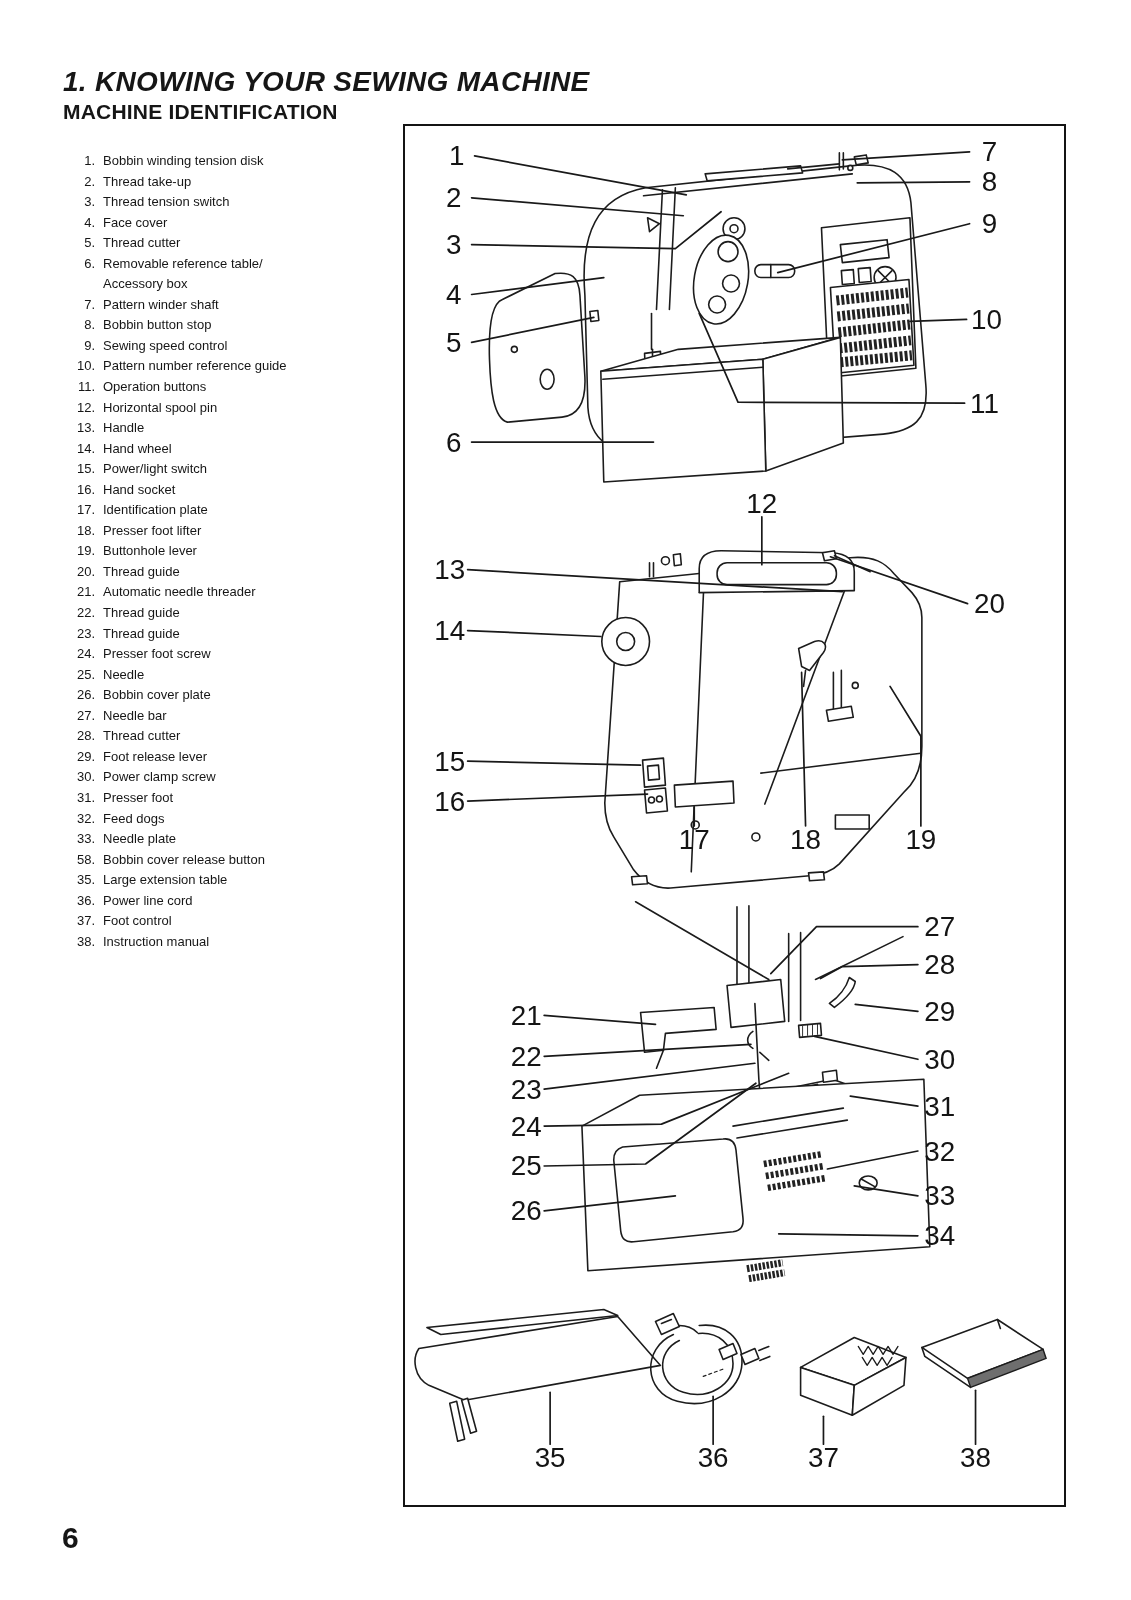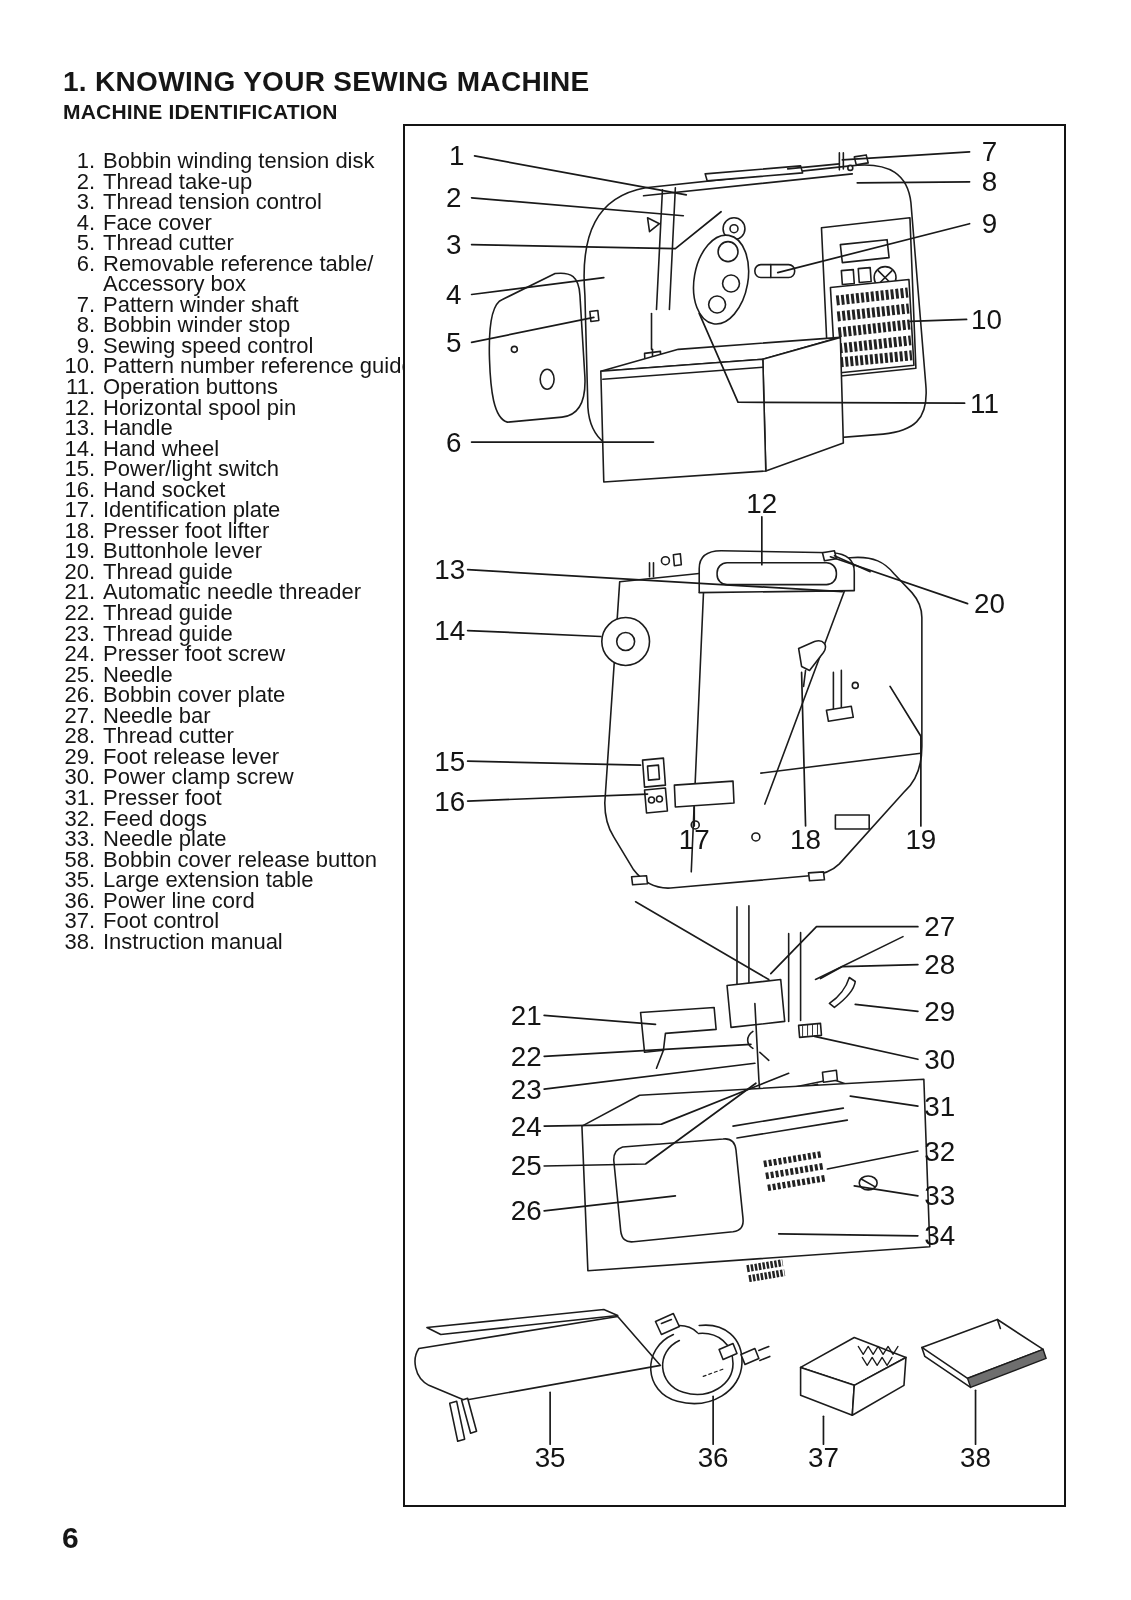--- a/index.html
+++ b/index.html
@@ -3,29 +3,29 @@
 <meta charset="utf-8">
 <style>
   html,body{margin:0;padding:0;}
   body{
     width:1131px;height:1600px;position:relative;background:#ffffff;
     font-family:"Liberation Sans","DejaVu Sans",sans-serif;color:#161616;
     overflow:hidden;
   }
   .page-title{
     position:absolute;left:63px;top:66px;font-size:28px;font-weight:bold;
-    letter-spacing:.3px;white-space:nowrap;
+    letter-spacing:.3px;white-space:nowrap;font-style:italic;
   }
   .section-title{
     position:absolute;left:63px;top:100px;font-size:21px;font-weight:bold;
     letter-spacing:.2px;white-space:nowrap;
   }
   .parts-list{
     position:absolute;left:60px;top:151px;width:345px;
-    font-size:22px;line-height:20.55px;
+    font-size:13px;line-height:20.55px;
   }
   .parts-list .row{white-space:nowrap;}
   .parts-list .num{display:inline-block;width:35px;text-align:right;margin-right:8px;}
   .diagram-box{
     position:absolute;left:403px;top:124px;width:663px;height:1383px;
     box-sizing:border-box;border:2px solid #141414;background:#fff;
   }
   .diagram-box svg{display:block;width:100%;height:100%;}
   .page-number{
     position:absolute;left:62px;top:1521px;font-size:30px;font-weight:bold;
@@ -41,27 +41,27 @@
 </style>
 </head>
 <body>
 
 <div class="page-title">1. KNOWING YOUR SEWING MACHINE</div>
 <div class="section-title">MACHINE IDENTIFICATION</div>
 
 <div class="parts-list">
     <div class="row"><span class="num">1.</span><span>Bobbin winding tension disk</span></div>
     <div class="row"><span class="num">2.</span><span>Thread take-up</span></div>
-    <div class="row"><span class="num">3.</span><span>Thread tension control</span></div>
+    <div class="row"><span class="num">3.</span><span>Thread tension switch</span></div>
     <div class="row"><span class="num">4.</span><span>Face cover</span></div>
     <div class="row"><span class="num">5.</span><span>Thread cutter</span></div>
     <div class="row"><span class="num">6.</span><span>Removable reference table/</span></div>
     <div class="row"><span class="num"></span><span>Accessory box</span></div>
     <div class="row"><span class="num">7.</span><span>Pattern winder shaft</span></div>
-    <div class="row"><span class="num">8.</span><span>Bobbin winder stop</span></div>
+    <div class="row"><span class="num">8.</span><span>Bobbin button stop</span></div>
     <div class="row"><span class="num">9.</span><span>Sewing speed control</span></div>
     <div class="row"><span class="num">10.</span><span>Pattern number reference guide</span></div>
     <div class="row"><span class="num">11.</span><span>Operation buttons</span></div>
     <div class="row"><span class="num">12.</span><span>Horizontal spool pin</span></div>
     <div class="row"><span class="num">13.</span><span>Handle</span></div>
     <div class="row"><span class="num">14.</span><span>Hand wheel</span></div>
     <div class="row"><span class="num">15.</span><span>Power/light switch</span></div>
     <div class="row"><span class="num">16.</span><span>Hand socket</span></div>
     <div class="row"><span class="num">17.</span><span>Identification plate</span></div>
     <div class="row"><span class="num">18.</span><span>Presser foot lifter</span></div>

